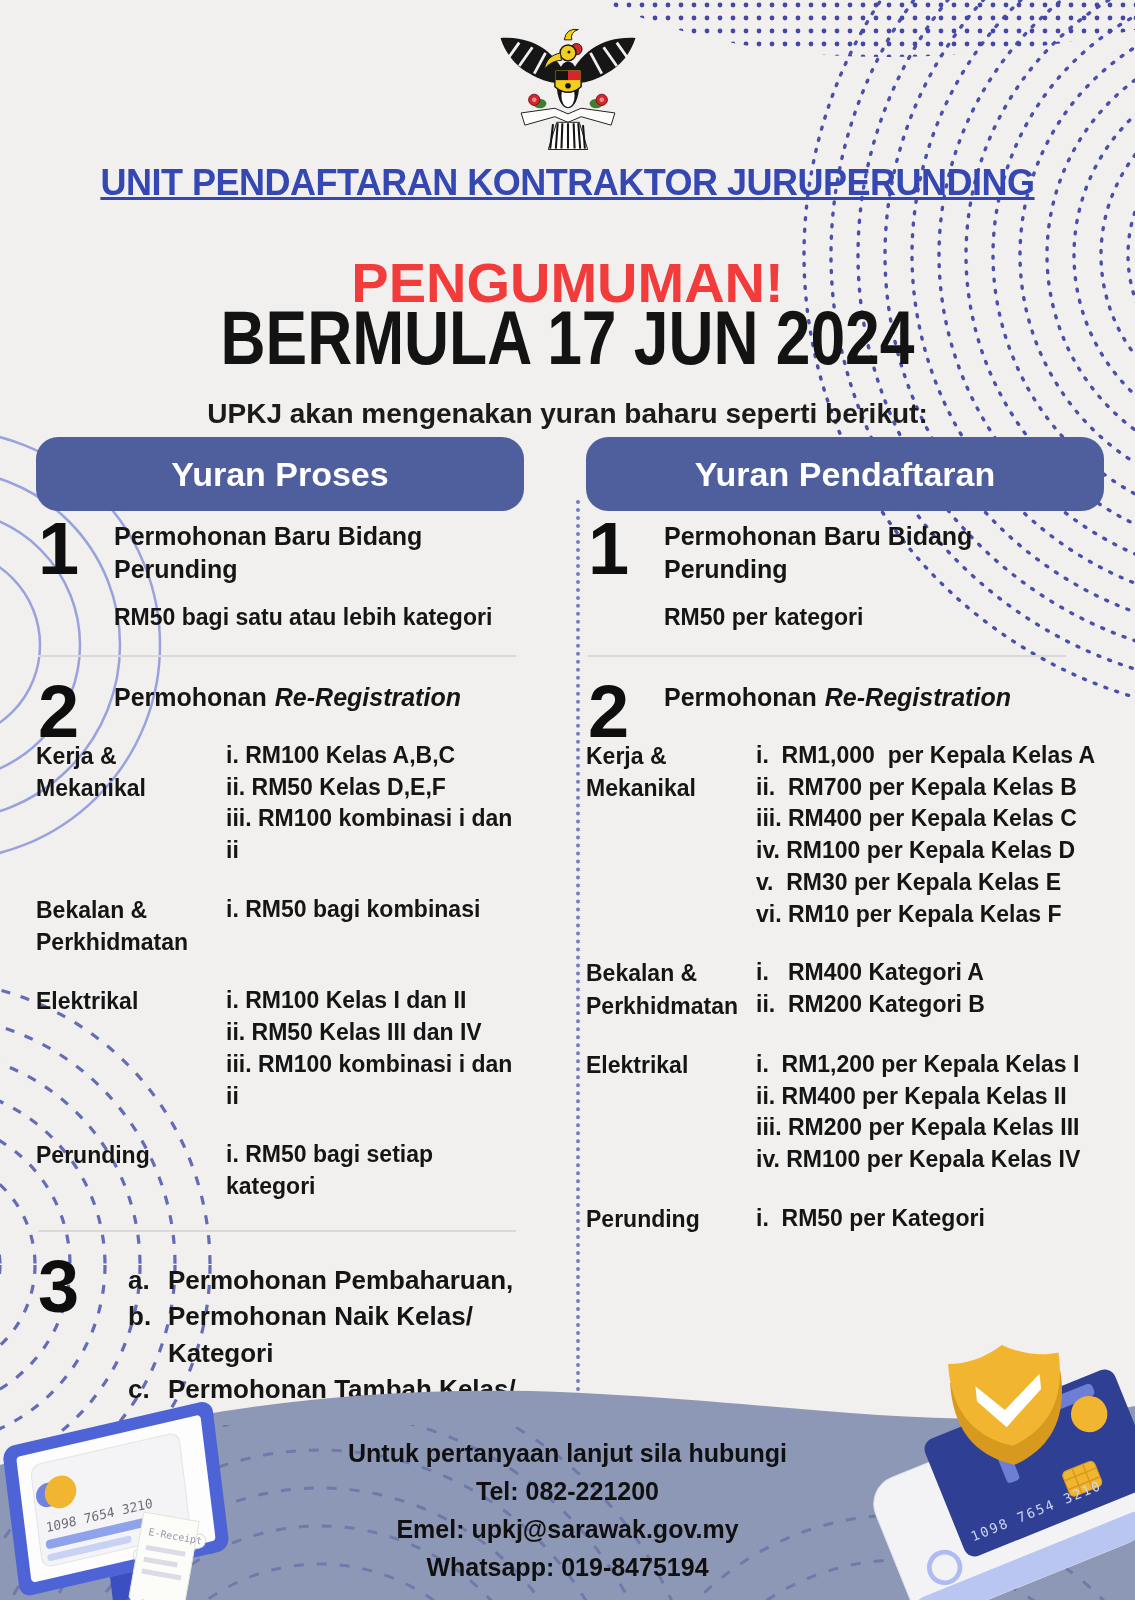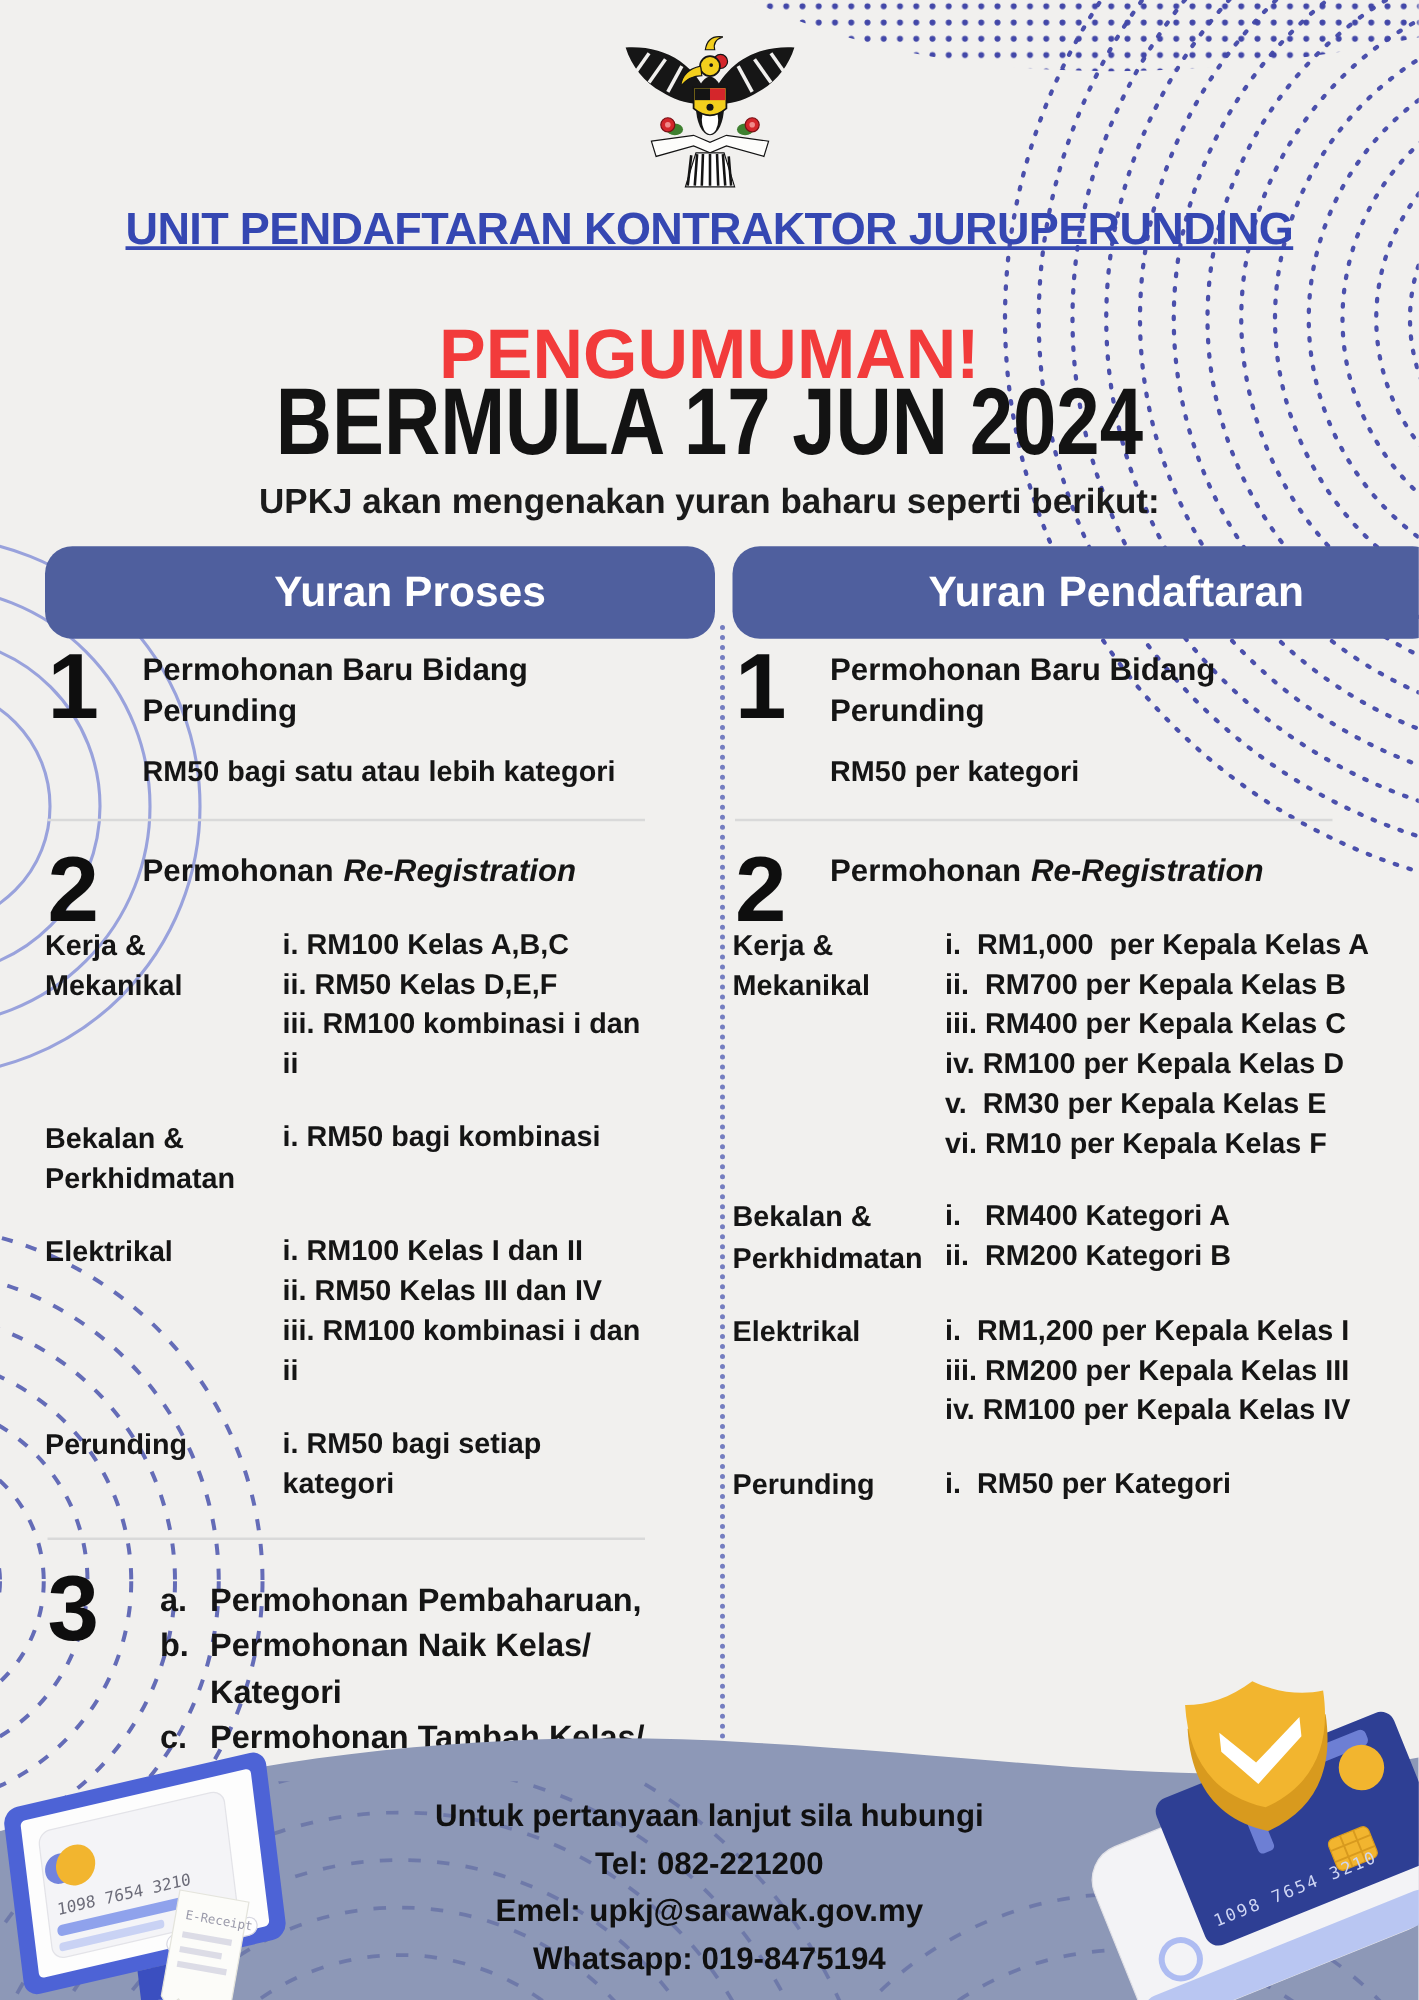--- a/index.html
+++ b/index.html
@@ -10,25 +10,25 @@
   }
   .layer{position:absolute;left:0;top:0;pointer-events:none;}
   
   .crest{position:absolute;left:50%;top:6px;transform:translateX(-50%);width:150px;height:152px;z-index:2;}
   .unit-title{position:absolute;top:162px;left:0;width:100%;text-align:center;
     font-size:36px;font-weight:800;color:#3547B2;letter-spacing:-.5px;z-index:2;text-decoration:underline;}
   .announcement{position:absolute;top:206px;left:0;width:100%;text-align:center;
     font-size:56px;font-weight:900;color:#F23B3B;letter-spacing:0;z-index:2;margin-top:44px;}
   .start-date{position:absolute;top:294px;left:0;width:100%;text-align:center;
     font-size:76px;font-weight:900;color:#131313;transform:scaleX(.82);transform-origin:50% 50%;z-index:2;}
-  .subtitle{position:absolute;top:385px;left:0;width:100%;text-align:center;
+  .subtitle{position:absolute;top:398px;left:0;width:100%;text-align:center;
     font-size:28px;font-weight:800;color:#1b1b1b;z-index:2;}
   
   .pill{position:absolute;top:437px;height:74px;border-radius:22px;background:#4F5F9E;
-    color:#fff;font-size:34px;font-weight:800;display:flex;align-items:center;justify-content:center;z-index:2;padding-left:48px;}
+    color:#fff;font-size:34px;font-weight:800;display:flex;align-items:center;justify-content:center;z-index:2;}
   .pill-left{left:36px;width:488px;}
   .pill-right{left:586px;width:518px;}
   
   .col{position:absolute;top:520px;z-index:2;}
   .col-left{left:36px;width:492px;}
   .col-right{left:586px;width:520px;}
   .sec{position:relative;padding-left:78px;}
   .sec .bignum{position:absolute;left:2px;top:-8px;font-size:74px;font-weight:900;
     line-height:1;color:#0e0e0e;letter-spacing:-3px;}
   .sec-heading{font-size:25px;font-weight:800;line-height:1.32;width:360px;}
@@ -259,20 +259,21 @@
       <div class="flabel">Bekalan &amp; Perkhidmatan</div>
       <div class="flines">
         <div class="vline">i.   RM400 Kategori A</div>
         <div class="vline">ii.  RM200 Kategori B</div>
       </div>
     </div>
     <div class="frow">
       <div class="flabel">Elektrikal</div>
       <div class="flines">
         <div class="vline">i.  RM1,200 per Kepala Kelas I</div>
+        <div class="vline">ii. RM400 per Kepala Kelas II</div>
         <div class="vline">iii. RM200 per Kepala Kelas III</div>
         <div class="vline">iv. RM100 per Kepala Kelas IV</div>
       </div>
     </div>
     <div class="frow">
       <div class="flabel">Perunding</div>
       <div class="flines">
         <div class="vline">i.  RM50 per Kategori</div>
       </div>
     </div>

